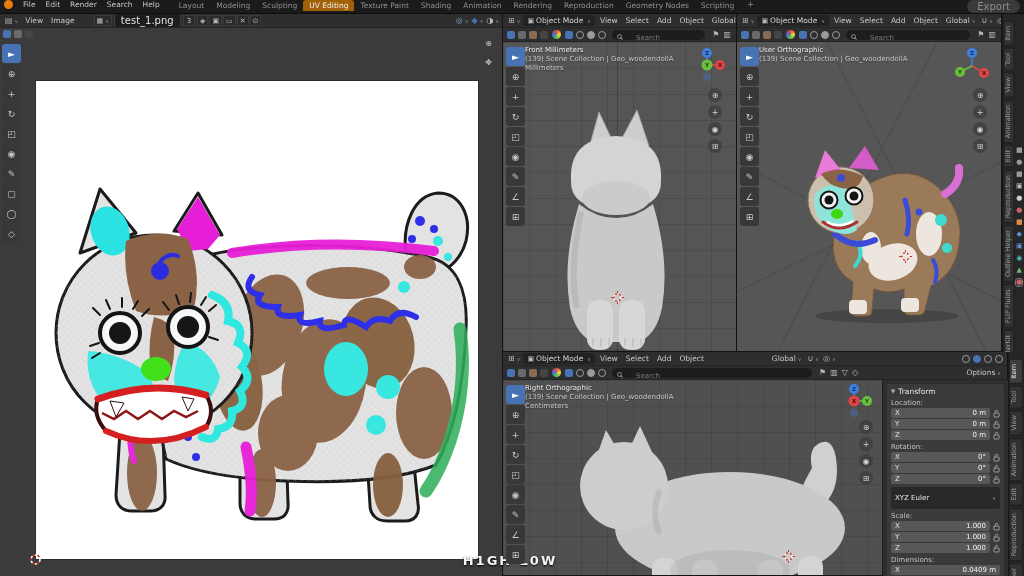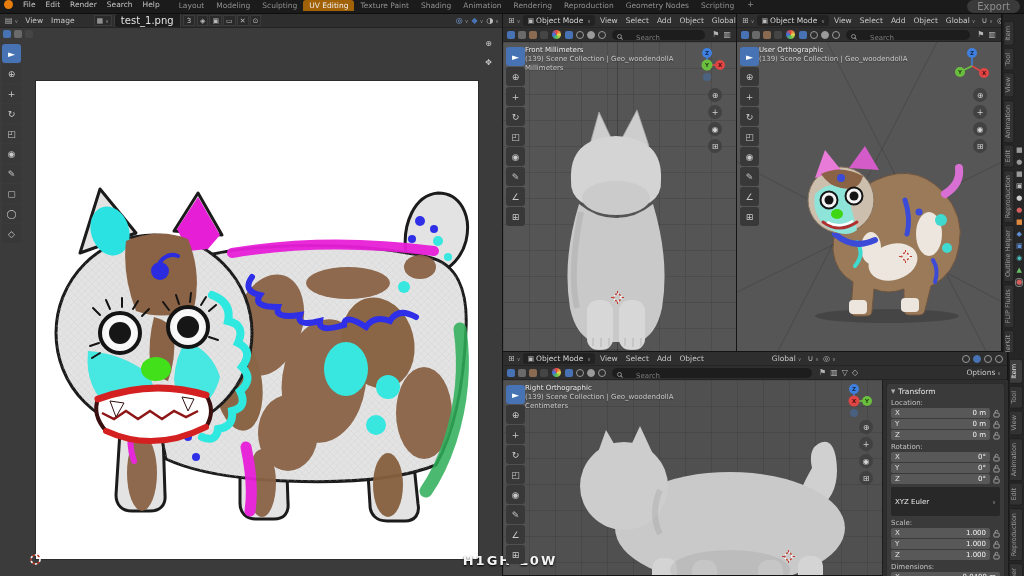--- a/index.html
+++ b/index.html
@@ -79,21 +79,21 @@
   .npanel{position:absolute;left:882px;top:380px;width:126px;height:196px;background:#2e2e2e;border-left:1px solid #1c1c1c;overflow:hidden}
   .panel{margin:3px 3px 2px;background:#3a3a3a;border:1px solid #2b2b2b;border-radius:3px;padding:2px 4px 3px}
   .ptitle{font-size:7.5px;color:#e4e4e4;display:flex;align-items:center;gap:3px;height:10px}
   .ptitle .pa{font-size:5.5px;color:#b0b0b0}
   .sect{font-size:7px;color:#c2c2c2;margin:3px 0 1px}
   .trow{display:flex;align-items:center;height:10px;margin:1px 0;font-size:7px}
   .tfield{flex:1;display:flex;align-items:center;background:#585858;border-radius:2px;height:10px;padding:0 4px}
   .taxis{width:10px;color:#e0e0e0}
   .tval{flex:1;text-align:right;color:#f4f4f4}
   .lock{margin-left:3px;flex:none}
-  .dropfield{background:#282828;border-radius:2px;height:29px;display:flex;align-items:center;padding:0 4px;font-size:7px;color:#e9e9e9;margin:3px 0 1px}
+  .dropfield{background:#282828;border-radius:2px;height:22px;display:flex;align-items:center;padding:0 4px;font-size:7px;color:#e9e9e9;margin:3px 0 1px}
   .dropfield span{flex:1}
 
   .watermark{position:absolute;left:420px;top:553px;width:180px;text-align:center;font-size:13px;font-weight:bold;letter-spacing:2px;color:#f5f5f5;text-shadow:0 1px 2px #000}
   svg{display:block}
 </style>
 </head>
 <body>
 
 <div id="root">
 

